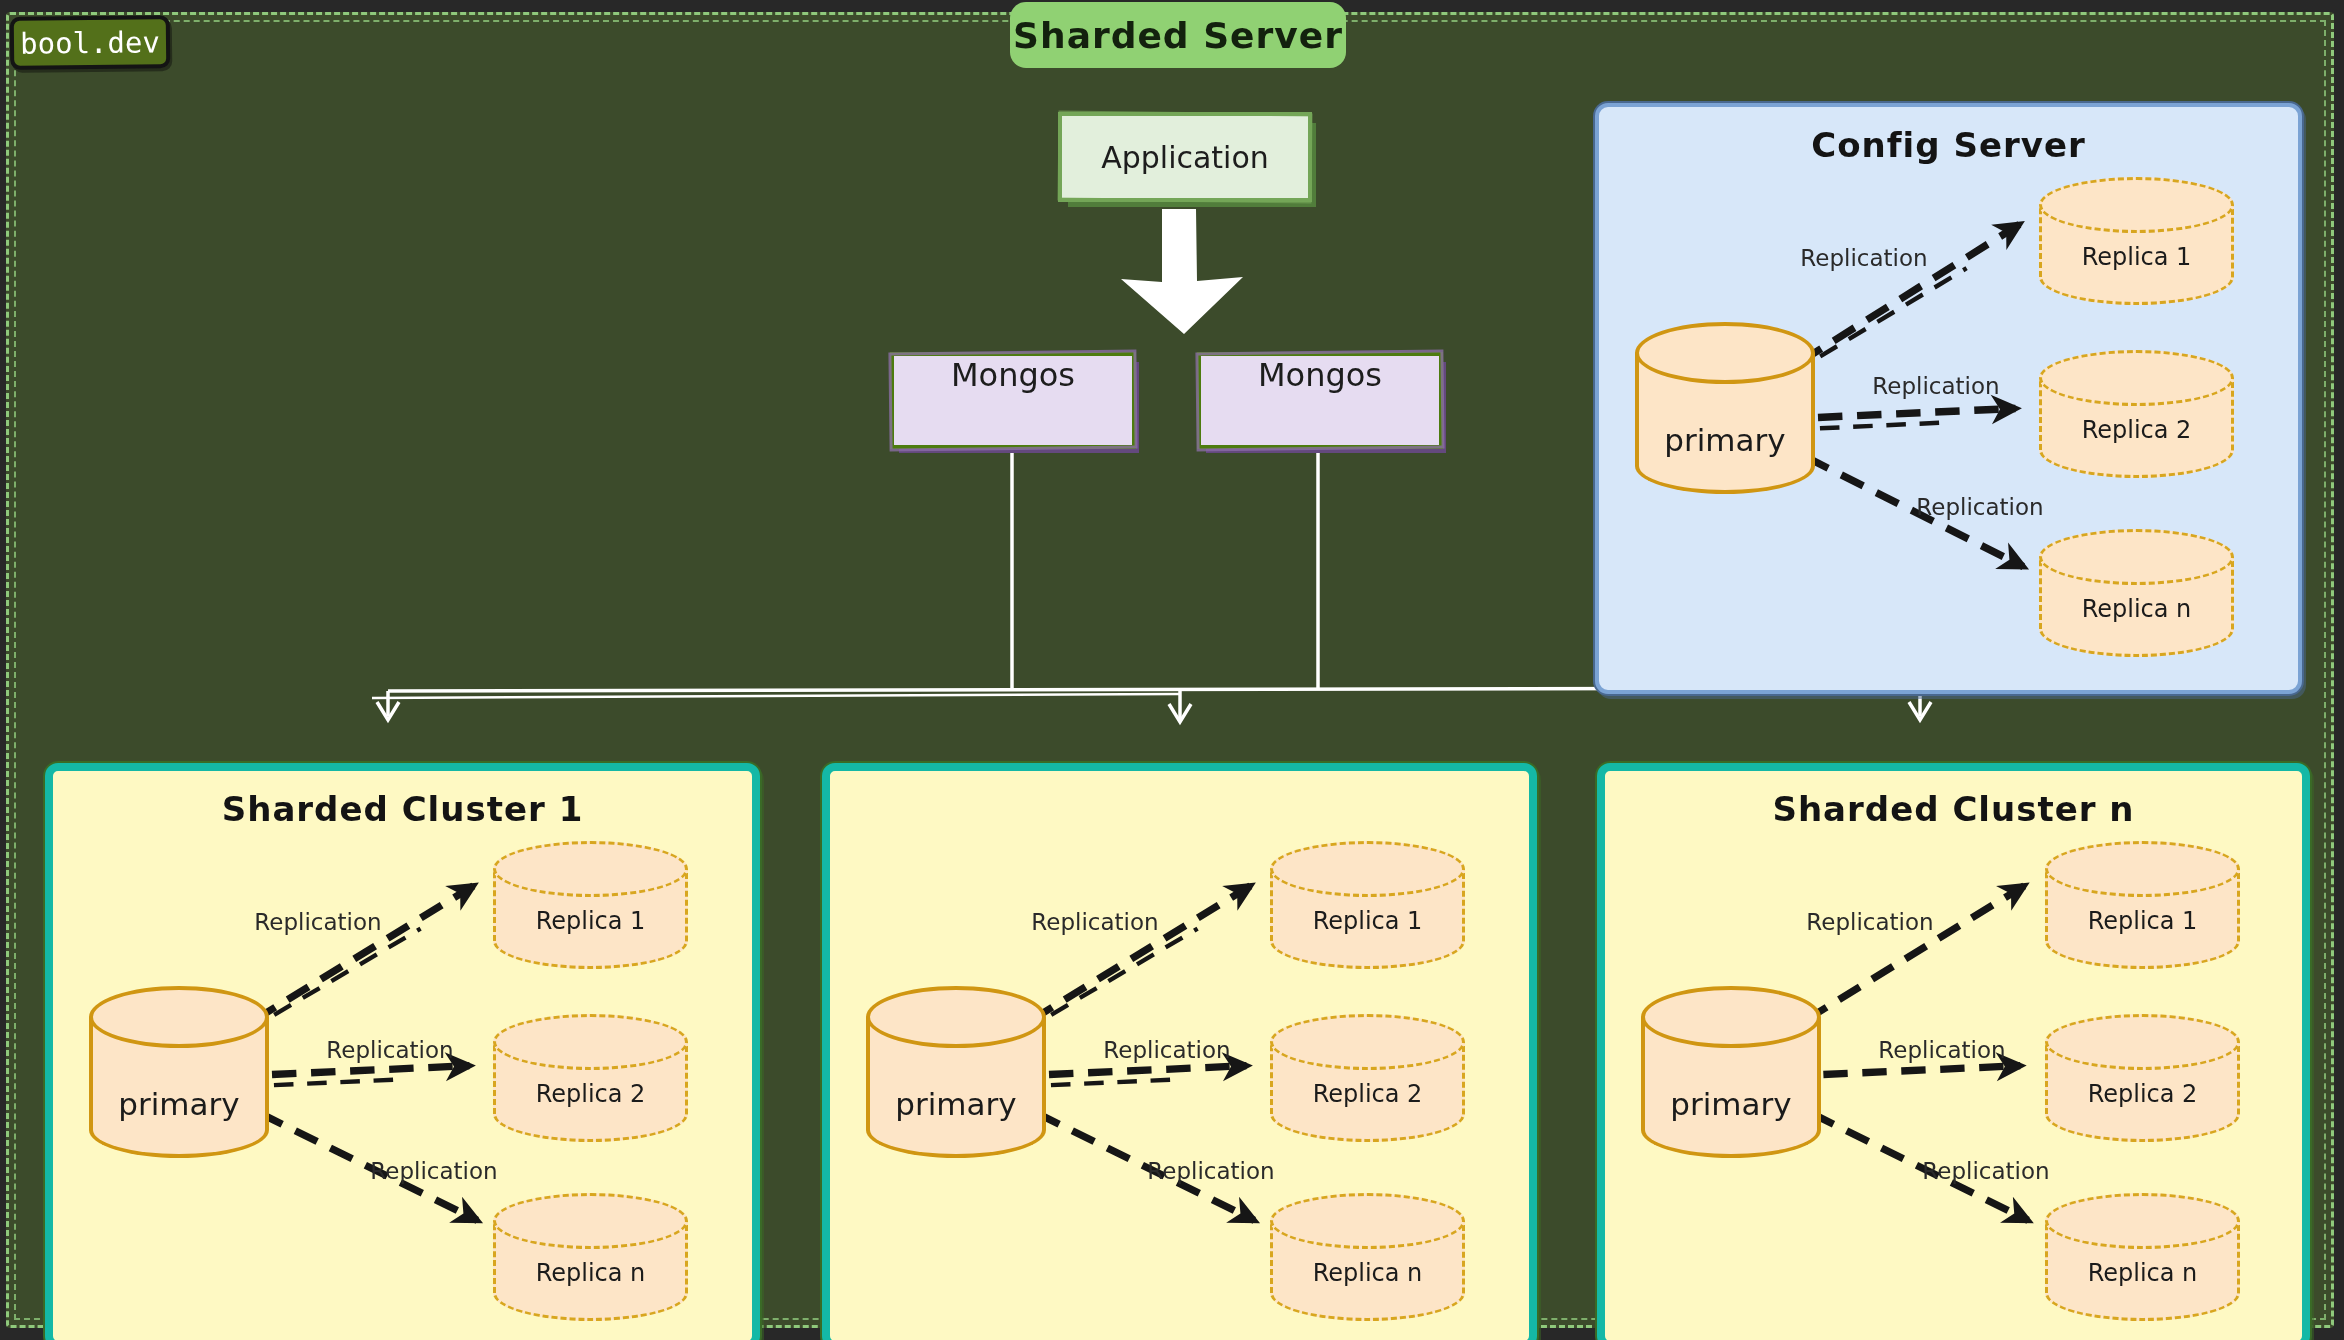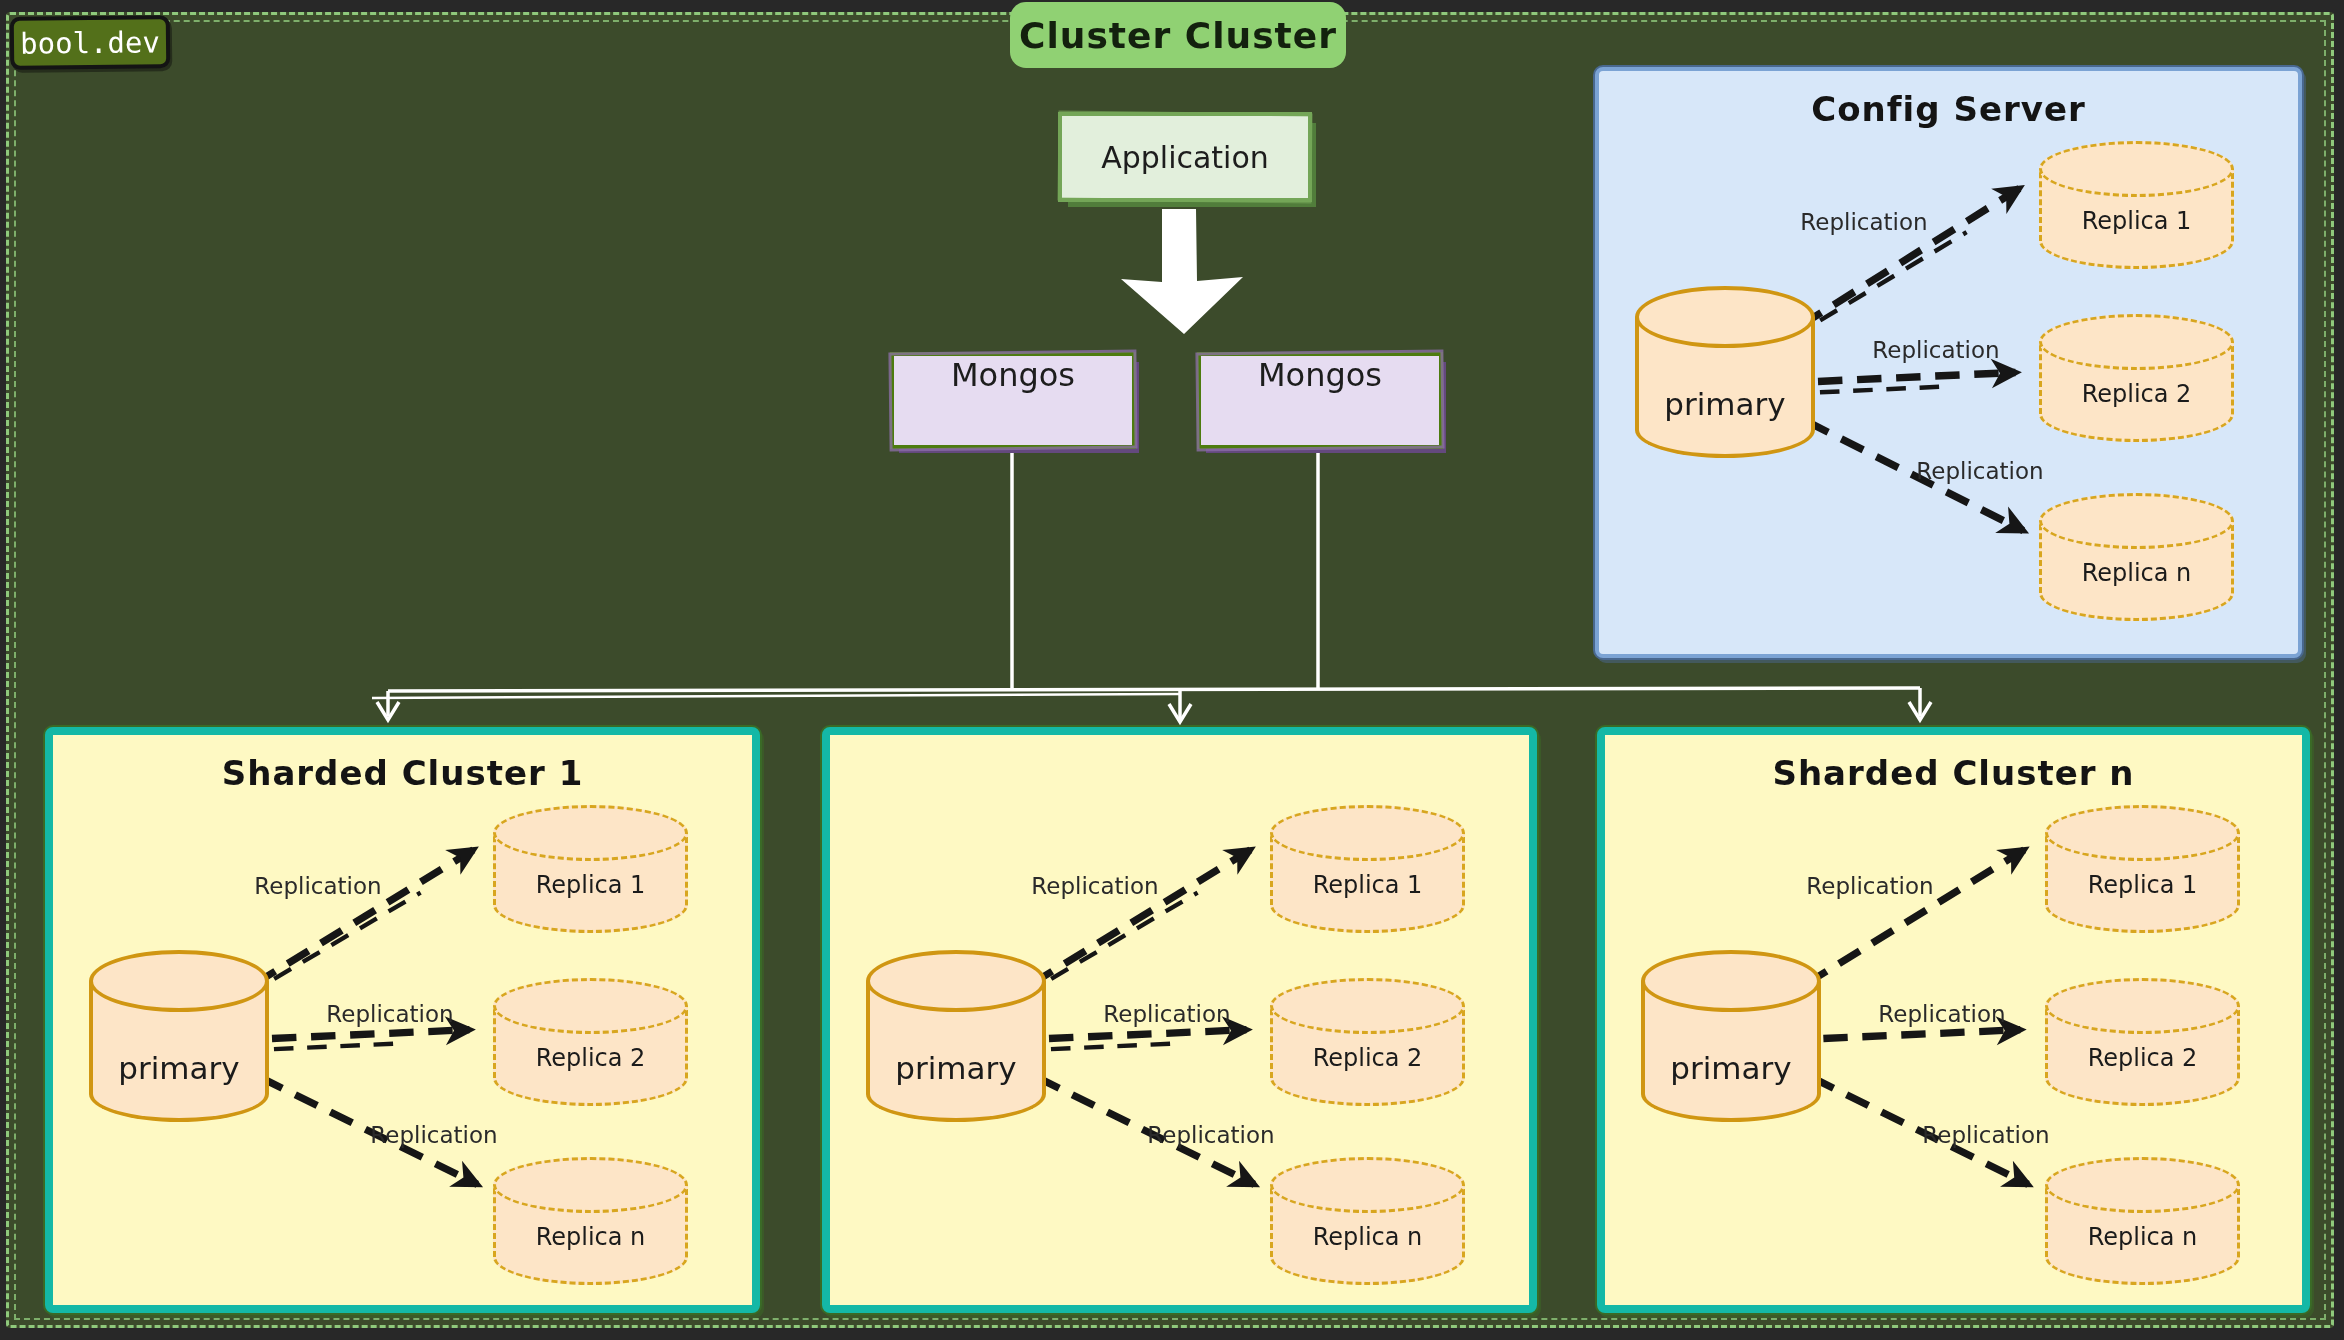--- a/index.html
+++ b/index.html
@@ -64,21 +64,21 @@
     box-shadow:6px 7px 0 -3px #64497e;
     display:flex; align-items:flex-start; justify-content:center; font-size:32px;
   }
   .mongos::after {
     content:""; position:absolute; inset:-5px;
     border:3px solid rgba(142,111,171,.75); transform:rotate(-.7deg); pointer-events:none;
   }
   .m1 { left:890px; } .m2 { left:1197px; }
 
   
-  .panel { position:absolute; border-radius:8px; z-index:2; }
+  .panel { position:absolute; border-radius:13px; z-index:2;margin-top:36px; }
   .panel.green {
     background:#fef9c3; border:8px solid #14b8a6;
     box-shadow:0 0 0 2px #3a6a26, 3px 4px 0 1px rgba(58,106,38,.5);
   }
   .panel.blue {
     background:#d7e7f9; border:4px solid #7ba3d4;
     box-shadow:0 0 0 2px #49688f, 3px 4px 0 1px rgba(73,104,143,.5);
   }
   .panel-title {
     position:absolute; left:0; right:0; top:18px; text-align:center;
@@ -141,21 +141,21 @@
     <path d="M1920,688 L1920,716" stroke="#ffffff" stroke-width="3.5" fill="none"></path>
     <polyline points="377,702 388,720 399,702" stroke="#ffffff" stroke-width="3.5" fill="none"></polyline>
     <polyline points="1169,704 1180,722 1191,704" stroke="#ffffff" stroke-width="3.5" fill="none"></polyline>
     <polyline points="1909,702 1920,720 1931,702" stroke="#ffffff" stroke-width="3.5" fill="none"></polyline>
   </svg>
 
   <div class="badge">
     <span>bool.dev</span>
   </div>
 
-  <div class="main-title">Cluster Cluster</div>
+  <div class="main-title">Sharded Server</div>
 
   <div class="app">
     <span>Application</span>
   </div>
 
   <div class="mongos m1">
     <span>Mongos</span>
   </div>
   <div class="mongos m2">
     <span>Mongos</span>

